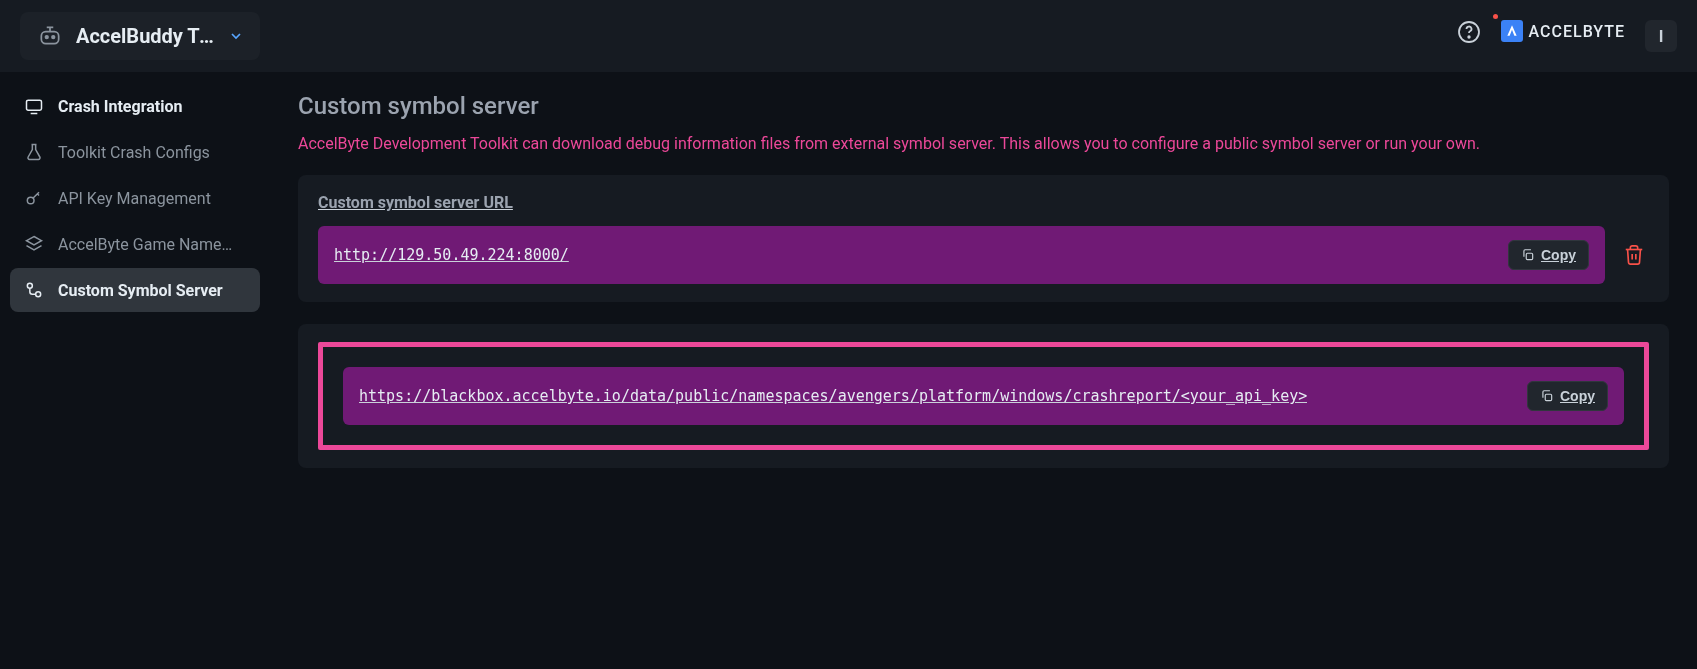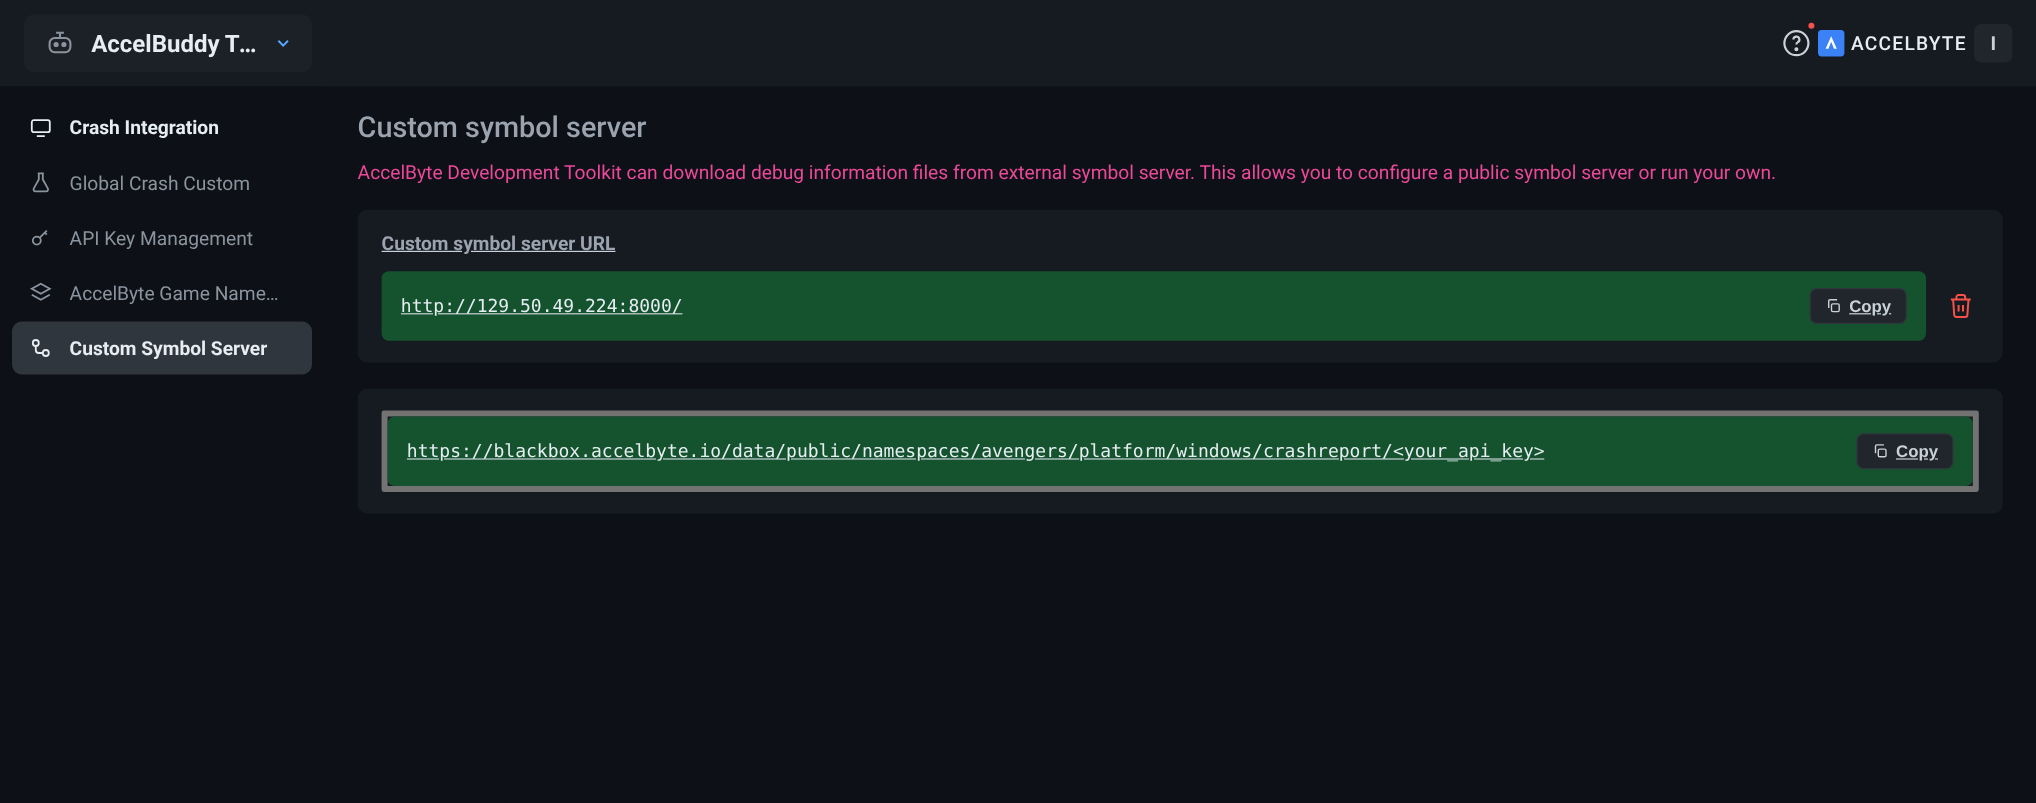--- a/index.html
+++ b/index.html
@@ -39,22 +39,22 @@
     font-size: 20px;
     color: #e6edf3;
     max-width: 140px;
     white-space: nowrap;
     overflow: hidden;
     text-overflow: ellipsis;
   }
   .chevron-down { color: #58a6ff; }
   .topbar-right {
     display: flex;
-    align-items: center;
-    gap: 6px;
+    align-items: flex-start;
+    gap: 20px;
   }
   .help-icon { color: #c9d1d9; cursor: pointer; }
   .brand {
     display: flex;
     align-items: center;
     gap: 6px;
     position: relative;
   }
   .brand-dot {
     position: absolute;
@@ -167,21 +167,21 @@
     color: #9ba3af;
     margin-bottom: 14px;
   }
   .url-row {
     display: flex;
     align-items: center;
     gap: 14px;
   }
   .url-box {
     flex: 1;
-    background: #14532d;
+    background: #701a75;
     border-radius: 6px;
     padding: 14px 16px;
     display: flex;
     align-items: center;
     justify-content: space-between;
     gap: 12px;
   }
   .url-text {
     font-family: "SFMono-Regular", Consolas, monospace;
     font-size: 15px;
@@ -203,22 +203,22 @@
     cursor: pointer;
     flex-shrink: 0;
   }
   .trash-btn {
     color: #f85149;
     cursor: pointer;
     flex-shrink: 0;
     padding: 4px;
   }
   .highlight-box {
-    border: 5px solid #737373;
-    padding: 0;
+    border: 5px solid #ec4899;
+    padding: 20px;
     border-radius: 2px;
   }
   .highlight-box .url-box {
     margin: 0;
   }
   svg { display: block; }
 </style>
 </head>
 <body>
 
@@ -271,21 +271,21 @@
           </svg>
       </span>
       <span class="nav-label">Crash Integration</span>
     </div>
     <div class="nav-item">
       <span class="nav-icon">
         <svg width="20" height="20" viewBox="0 0 24 24" fill="none" stroke="currentColor" stroke-width="1.8">
             <path d="M9 3h6M10 3v6l-5 9a2 2 0 0 0 1.8 3h10.4a2 2 0 0 0 1.8-3l-5-9V3"></path>
           </svg>
       </span>
-      <span class="nav-label">Global Crash Custom</span>
+      <span class="nav-label">Toolkit Crash Configs</span>
     </div>
     <div class="nav-item">
       <span class="nav-icon">
         <svg width="20" height="20" viewBox="0 0 24 24" fill="none" stroke="currentColor" stroke-width="1.8">
             <circle cx="8" cy="15" r="4"></circle>
             <path d="M11 12l7-7M16 7l2 2"></path>
           </svg>
       </span>
       <span class="nav-label">API Key Management</span>
     </div>

